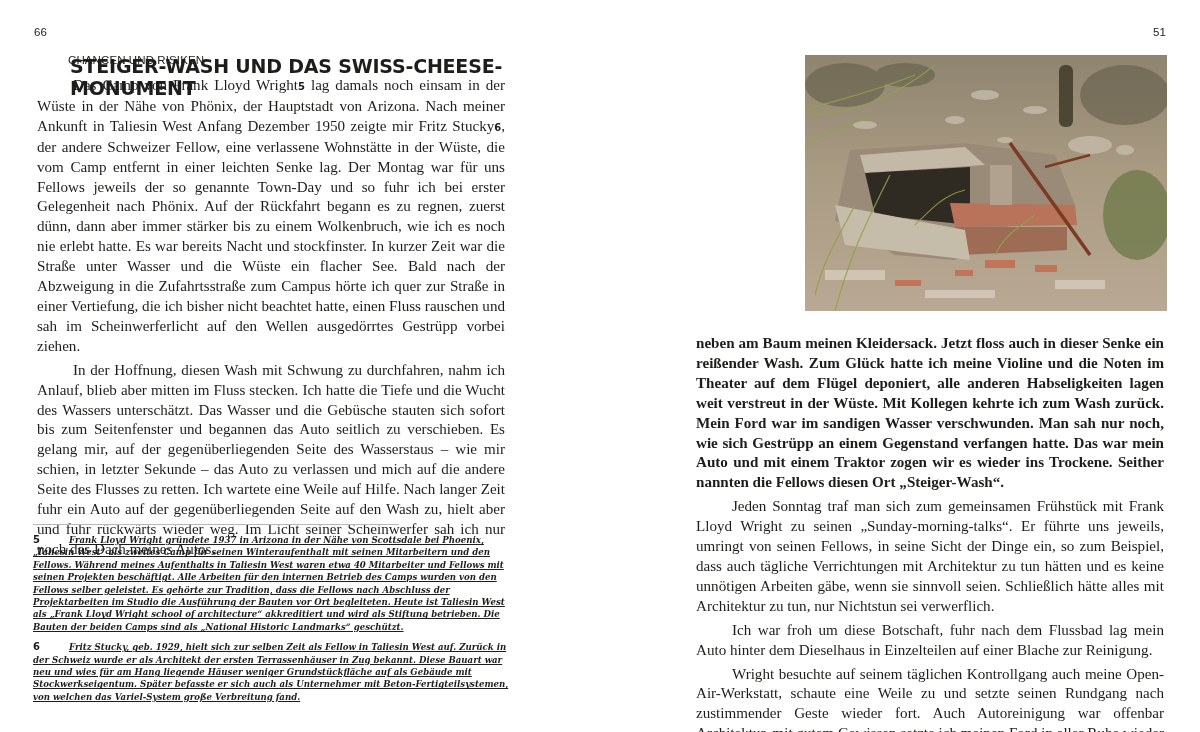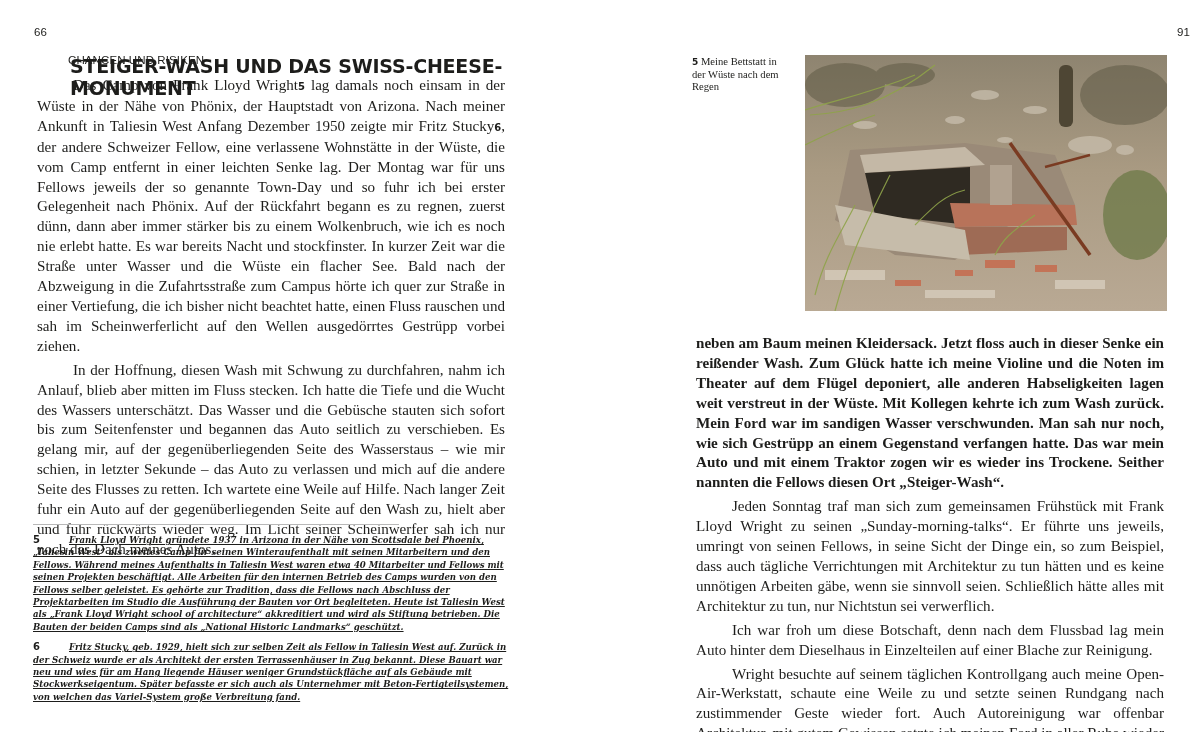--- a/index.html
+++ b/index.html
@@ -1,17 +1,17 @@
 <!DOCTYPE html>
 <html><head>
 <meta charset="utf-8">
 <style>
   html, body { margin:0; padding:0; }
   body { width:1200px; height:732px; background:#ffffff; position:relative; overflow:hidden; color:#1d1d1b; }
-  .page { position:absolute; top:0; height:732px;padding-left:24px; }
+  .page { position:absolute; top:0; height:732px; }
   .left { left:0; width:600px; }
   .right { left:600px; width:600px; }
   .folio, .running { position:absolute; top:26px; font-family:"Liberation Sans", sans-serif; font-size:11.5px; letter-spacing:0.1px; color:#1d1d1b; }
   .folio-left { left:34px; }
   .running { left:68px;margin-top:28px; }
   .folio-right { right:34px; }
   .heading { position:absolute; left:70px; top:55px; font-family:"DejaVu Sans", sans-serif; font-weight:bold; font-size:19px; letter-spacing:-0.2px; color:#1d1d1b; }
   .body { position:absolute; font-family:"Liberation Serif", serif; font-size:15.1px; line-height:19.9px; text-align:justify; color:#1d1d1b; hyphens:manual; }
   .body p { margin:4px; text-indent:36px; }
   .body p.noindent { text-indent:0;font-weight:bold; }
@@ -48,26 +48,22 @@
     <p class="fn">
       <span class="fn-num">5</span><span>Frank Lloyd Wright gründete 1937 in Arizona in der Nähe von Scottsdale bei Phoenix, „Taliesin West“ als zweites Camp für seinen Winteraufenthalt mit seinen Mitarbeitern und den Fellows. Während meines Aufenthalts in Taliesin West waren etwa 40 Mitarbeiter und Fellows mit seinen Projekten beschäftigt. Alle Arbeiten für den internen Betrieb des Camps wurden von den Fellows selber geleistet. Es gehörte zur Tradition, dass die Fellows nach Abschluss der Projektarbeiten im Studio die Ausführung der Bauten vor Ort begleiteten. Heute ist Taliesin West als „Frank Lloyd Wright school of architecture“ akkreditiert und wird als Stiftung betrieben. Die Bauten der beiden Camps sind als „Nati­onal Historic Landmarks“ geschützt.</span>
     </p>
     <p class="fn">
       <span class="fn-num">6</span><span>Fritz Stucky, geb. 1929, hielt sich zur selben Zeit als Fellow in Taliesin West auf. Zurück in der Schweiz wurde er als Architekt der ersten Terrassenhäuser in Zug bekannt. Diese Bauart war neu und wies für am Hang liegende Häuser weniger Grundstückfläche auf als Gebäude mit Stockwerkseigentum. Später befasste er sich auch als Unternehmer mit Beton-Fertigteilsystemen, von welchen das Variel-System große Verbreitung fand.</span>
     </p>
   </div>
 </div>
 
 <div class="page right">
-  <div class="folio folio-right">91</div>
+  <div class="folio folio-right">51</div>
 
-  <div class="caption">
-    <span class="caption-num">5</span>
-    <span>Meine Bettstatt in der Wüste nach dem Regen</span>
-  </div>
 
   <div class="photo" title="Ruins of a collapsed concrete and brick bed shelter in the desert with rusty pipe, cactus and dry brush">
     <svg viewBox="0 0 362 256" preserveAspectRatio="none">
       <defs>
         <linearGradient id="bg" x1="0" y1="0" x2="0" y2="1">
           <stop offset="0" stop-color="#8e8470"></stop>
           <stop offset="0.45" stop-color="#a99a82"></stop>
           <stop offset="1" stop-color="#b9a994"></stop>
         </linearGradient>
       </defs>
@@ -124,16 +120,16 @@
         <path d="M10,240 C20,200 35,180 50,150"></path>
         <path d="M110,170 C130,150 140,140 160,135"></path>
         <path d="M190,200 C200,180 210,175 230,160"></path>
       </g>
     </svg>
   </div>
 
   <div class="body">
     <p class="noindent">neben am Baum meinen Kleidersack. Jetzt floss auch in dieser Senke ein reißender Wash. Zum Glück hatte ich meine Violine und die Noten im Theater auf dem Flügel deponiert, alle anderen Habseligkeiten lagen weit verstreut in der Wüste. Mit Kolle­gen kehrte ich zum Wash zurück. Mein Ford war im sandigen Wasser verschwun­den. Man sah nur noch, wie sich Gestrüpp an einem Gegenstand verfangen hatte. Das war mein Auto und mit einem Traktor zogen wir es wieder ins Trockene. Seit­her nannten die Fellows diesen Ort „Steiger-Wash“.</p>
     <p>Jeden Sonntag traf man sich zum gemeinsamen Frühstück mit Frank Lloyd Wright zu seinen „Sunday-morning-talks“. Er führte uns jeweils, umringt von sei­nen Fellows, in seine Sicht der Dinge ein, so zum Beispiel, dass auch tägliche Ver­richtungen mit Architektur zu tun hätten und es keine unnötigen Arbeiten gäbe, wenn sie sinnvoll seien. Schließlich hätte alles mit Architektur zu tun, nur Nichtstun sei verwerflich.</p>
-    <p>Ich war froh um diese Botschaft, denn nach dem Flussbad lag mein Auto hin­ter dem Dieselhaus in Einzelteilen auf einer Blache zur Reinigung.</p>
+    <p>Ich war froh um diese Botschaft, fuhr nach dem Flussbad lag mein Auto hin­ter dem Dieselhaus in Einzelteilen auf einer Blache zur Reinigung.</p>
     <p>Wright besuchte auf seinem täglichen Kontrollgang auch meine Open-Air-Werkstatt, schaute eine Weile zu und setzte seinen Rundgang nach zustimmender Geste wieder fort. Auch Autoreinigung war offenbar Architektur, mit gutem Gewis­sen setzte ich meinen Ford in aller Ruhe wieder zusammen.</p>
   </div>
 </div>
 
 </body></html>

